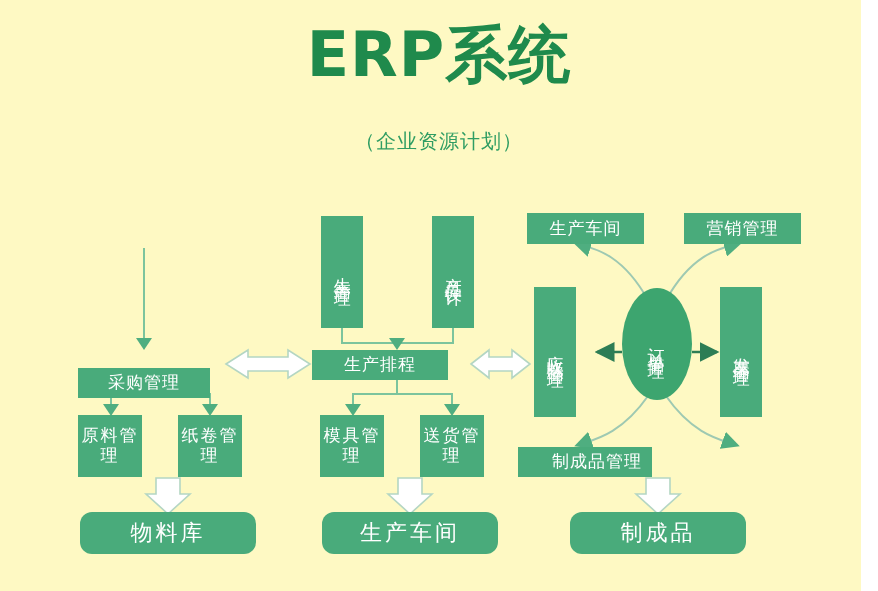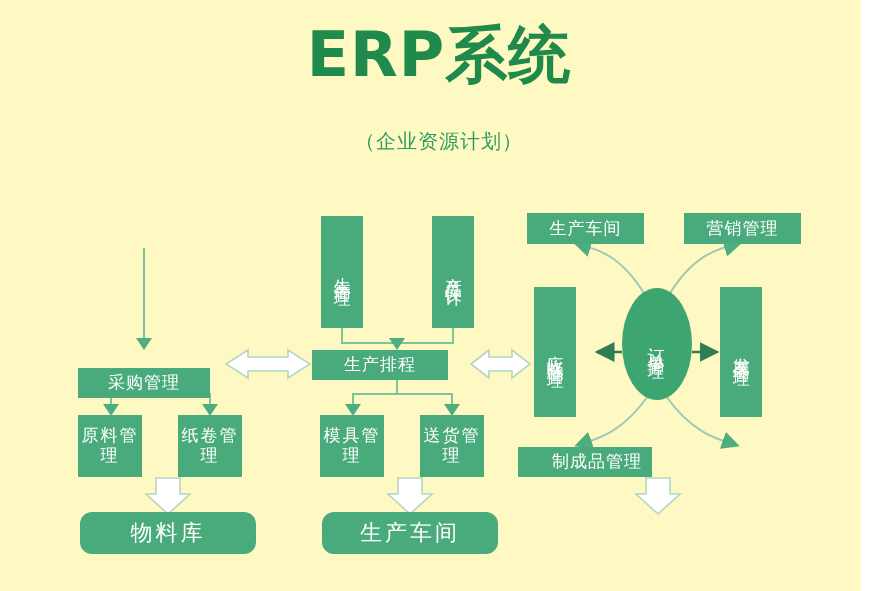--- a/index.html
+++ b/index.html
@@ -225,14 +225,15 @@
   <div class="box" style="left:684px; top:213px; width:117px; height:31px;">营销管理</div>
 
   <div class="box vertical" style="left:534px; top:287px; width:42px; height:130px;">应收款管理</div>
 
   <div class="ellipse" style="left:622px; top:288px; width:70px; height:112px;">订单管理</div>
 
   <div class="box vertical" style="left:720px; top:287px; width:42px; height:130px;">发票管理</div>
 
   <div class="box" style="left:518px; top:447px; width:134px; height:30px;padding-left:24px;">制成品管理</div>
 
+  <div class="box rounded" style="left:570px; top:512px; width:176px; height:42px;">制成品</div>
 
 </div>
 
 </body></html>

